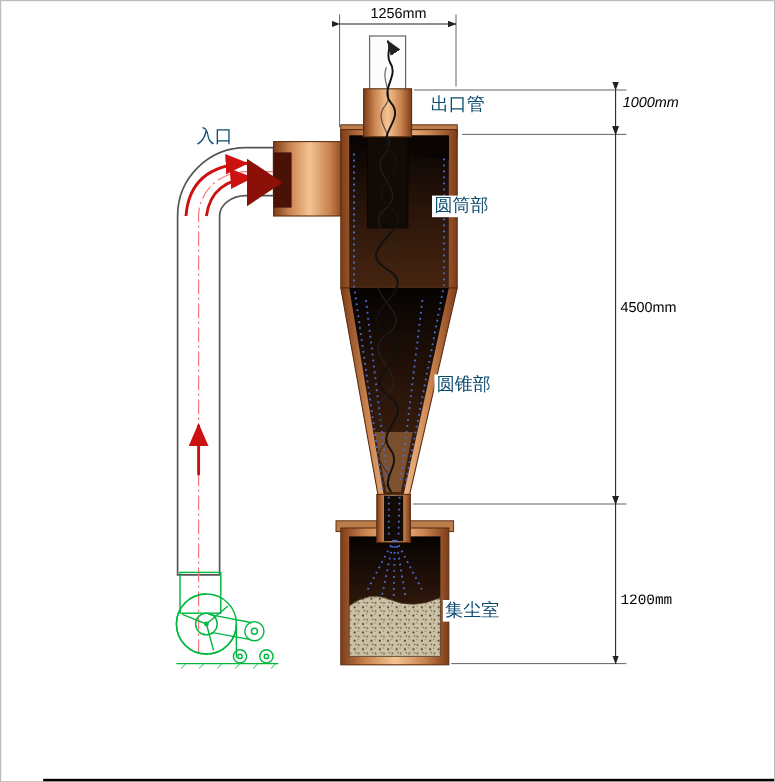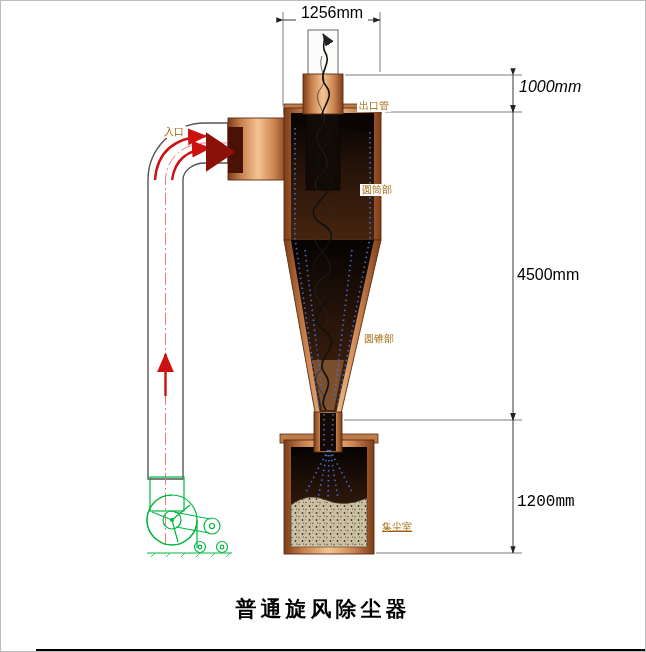--- a/index.html
+++ b/index.html
@@ -5,23 +5,23 @@
   :root{
     --copper-light:#f5c493; --copper-dark:#7d3c18; --interior-dark:#1c0e06;
     --fan-green:#00b840; --flow-red:#cc1111; --particle-blue:#4a6fd4;
     --centerline-pink:#f07878; --dim-black:#222222;
   }
   html,body{margin:0;padding:0;background:#fff;}
   #stage{position:relative;width:646px;height:652px;background:#ffffff;overflow:hidden;
          font-family:"Liberation Sans","DejaVu Sans",sans-serif;}
   .frame{position:absolute;inset:0;border:1px solid #bcbcbc;pointer-events:none;}
   svg{position:absolute;left:0;top:0;}
-  .lbl{position:absolute;font-size:10px;color:#a16207;background:#fff;padding:0 2px;
-       white-space:nowrap;line-height:1.2;margin-top:21px;}
-  .dim{position:absolute;font-size:16px;color:#000;background:#fff;padding:0 1px;
+  .lbl{position:absolute;font-size:15px;color:#0c4a6e;background:#fff;padding:0 2px;
+       white-space:nowrap;line-height:1.2;}
+  .dim{position:absolute;font-size:12px;color:#000;background:#fff;padding:0 1px;
        white-space:nowrap;}
   .title{position:absolute;left:50%;transform:translateX(-50%);top:595px;
          font-size:21px;font-weight:bold;letter-spacing:4px;color:#000;white-space:nowrap;}
   .dimline{stroke:var(--dim-black);stroke-width:0.9;fill:none;}
   .extline{stroke:#333;stroke-width:0.75;fill:none;opacity:0.85;}
   .mk-black{fill:var(--dim-black);}
   .mk-red{fill:var(--flow-red);}
   .mk-dred{fill:#8a1008;}
   .spiral{stroke:#111;stroke-width:1.6;fill:none;}
   .spiral2{stroke:#2a2a2a;stroke-width:1;fill:none;opacity:0.7;}
@@ -154,26 +154,25 @@
       <line class="extline" x1="344" y1="420" x2="522" y2="420"></line>
       <line class="extline" x1="376" y1="553" x2="522" y2="553"></line>
       <line class="dimline" x1="513" y1="75" x2="513" y2="112" marker-start="url(#arrB)" marker-end="url(#arrB)"></line>
       <line class="dimline" x1="513" y1="112" x2="513" y2="420" marker-start="url(#arrB)" marker-end="url(#arrB)"></line>
       <line class="dimline" x1="513" y1="420" x2="513" y2="553" marker-start="url(#arrB)" marker-end="url(#arrB)"></line>
     </g>
   </svg>
 
   <div class="dim" style="left:296px;top:4px;width:70px;text-align:center;">1256mm</div>
   <div class="dim" style="left:518px;top:78px;font-style:italic;">1000mm</div>
-  <div class="dim" style="left:516px;top:266px;">4500mm</div>
+  <div class="dim" style="left:516px;top:249px;">4500mm</div>
   <div class="dim" style="left:516px;top:493px;font-family:Liberation Mono, monospace;">1200mm</div>
 
   <div class="lbl" style="left:162px;top:105px;">入口</div>
   <div class="lbl" style="left:357px;top:79px;">出口管</div>
   <div class="lbl" style="left:360px;top:163px;">圆筒部</div>
   <div class="lbl" style="left:362px;top:312px;">圆锥部</div>
-  <div class="lbl" style="left:380px;top:500px;text-decoration:underline;">集尘室</div>
+  <div class="lbl" style="left:369px;top:500px;">集尘室</div>
 
-  <div class="title">普通旋风除尘器</div>
 
   <div class="edge-bar"></div>
   <div class="frame"></div>
 </div>
 
 </body></html>

